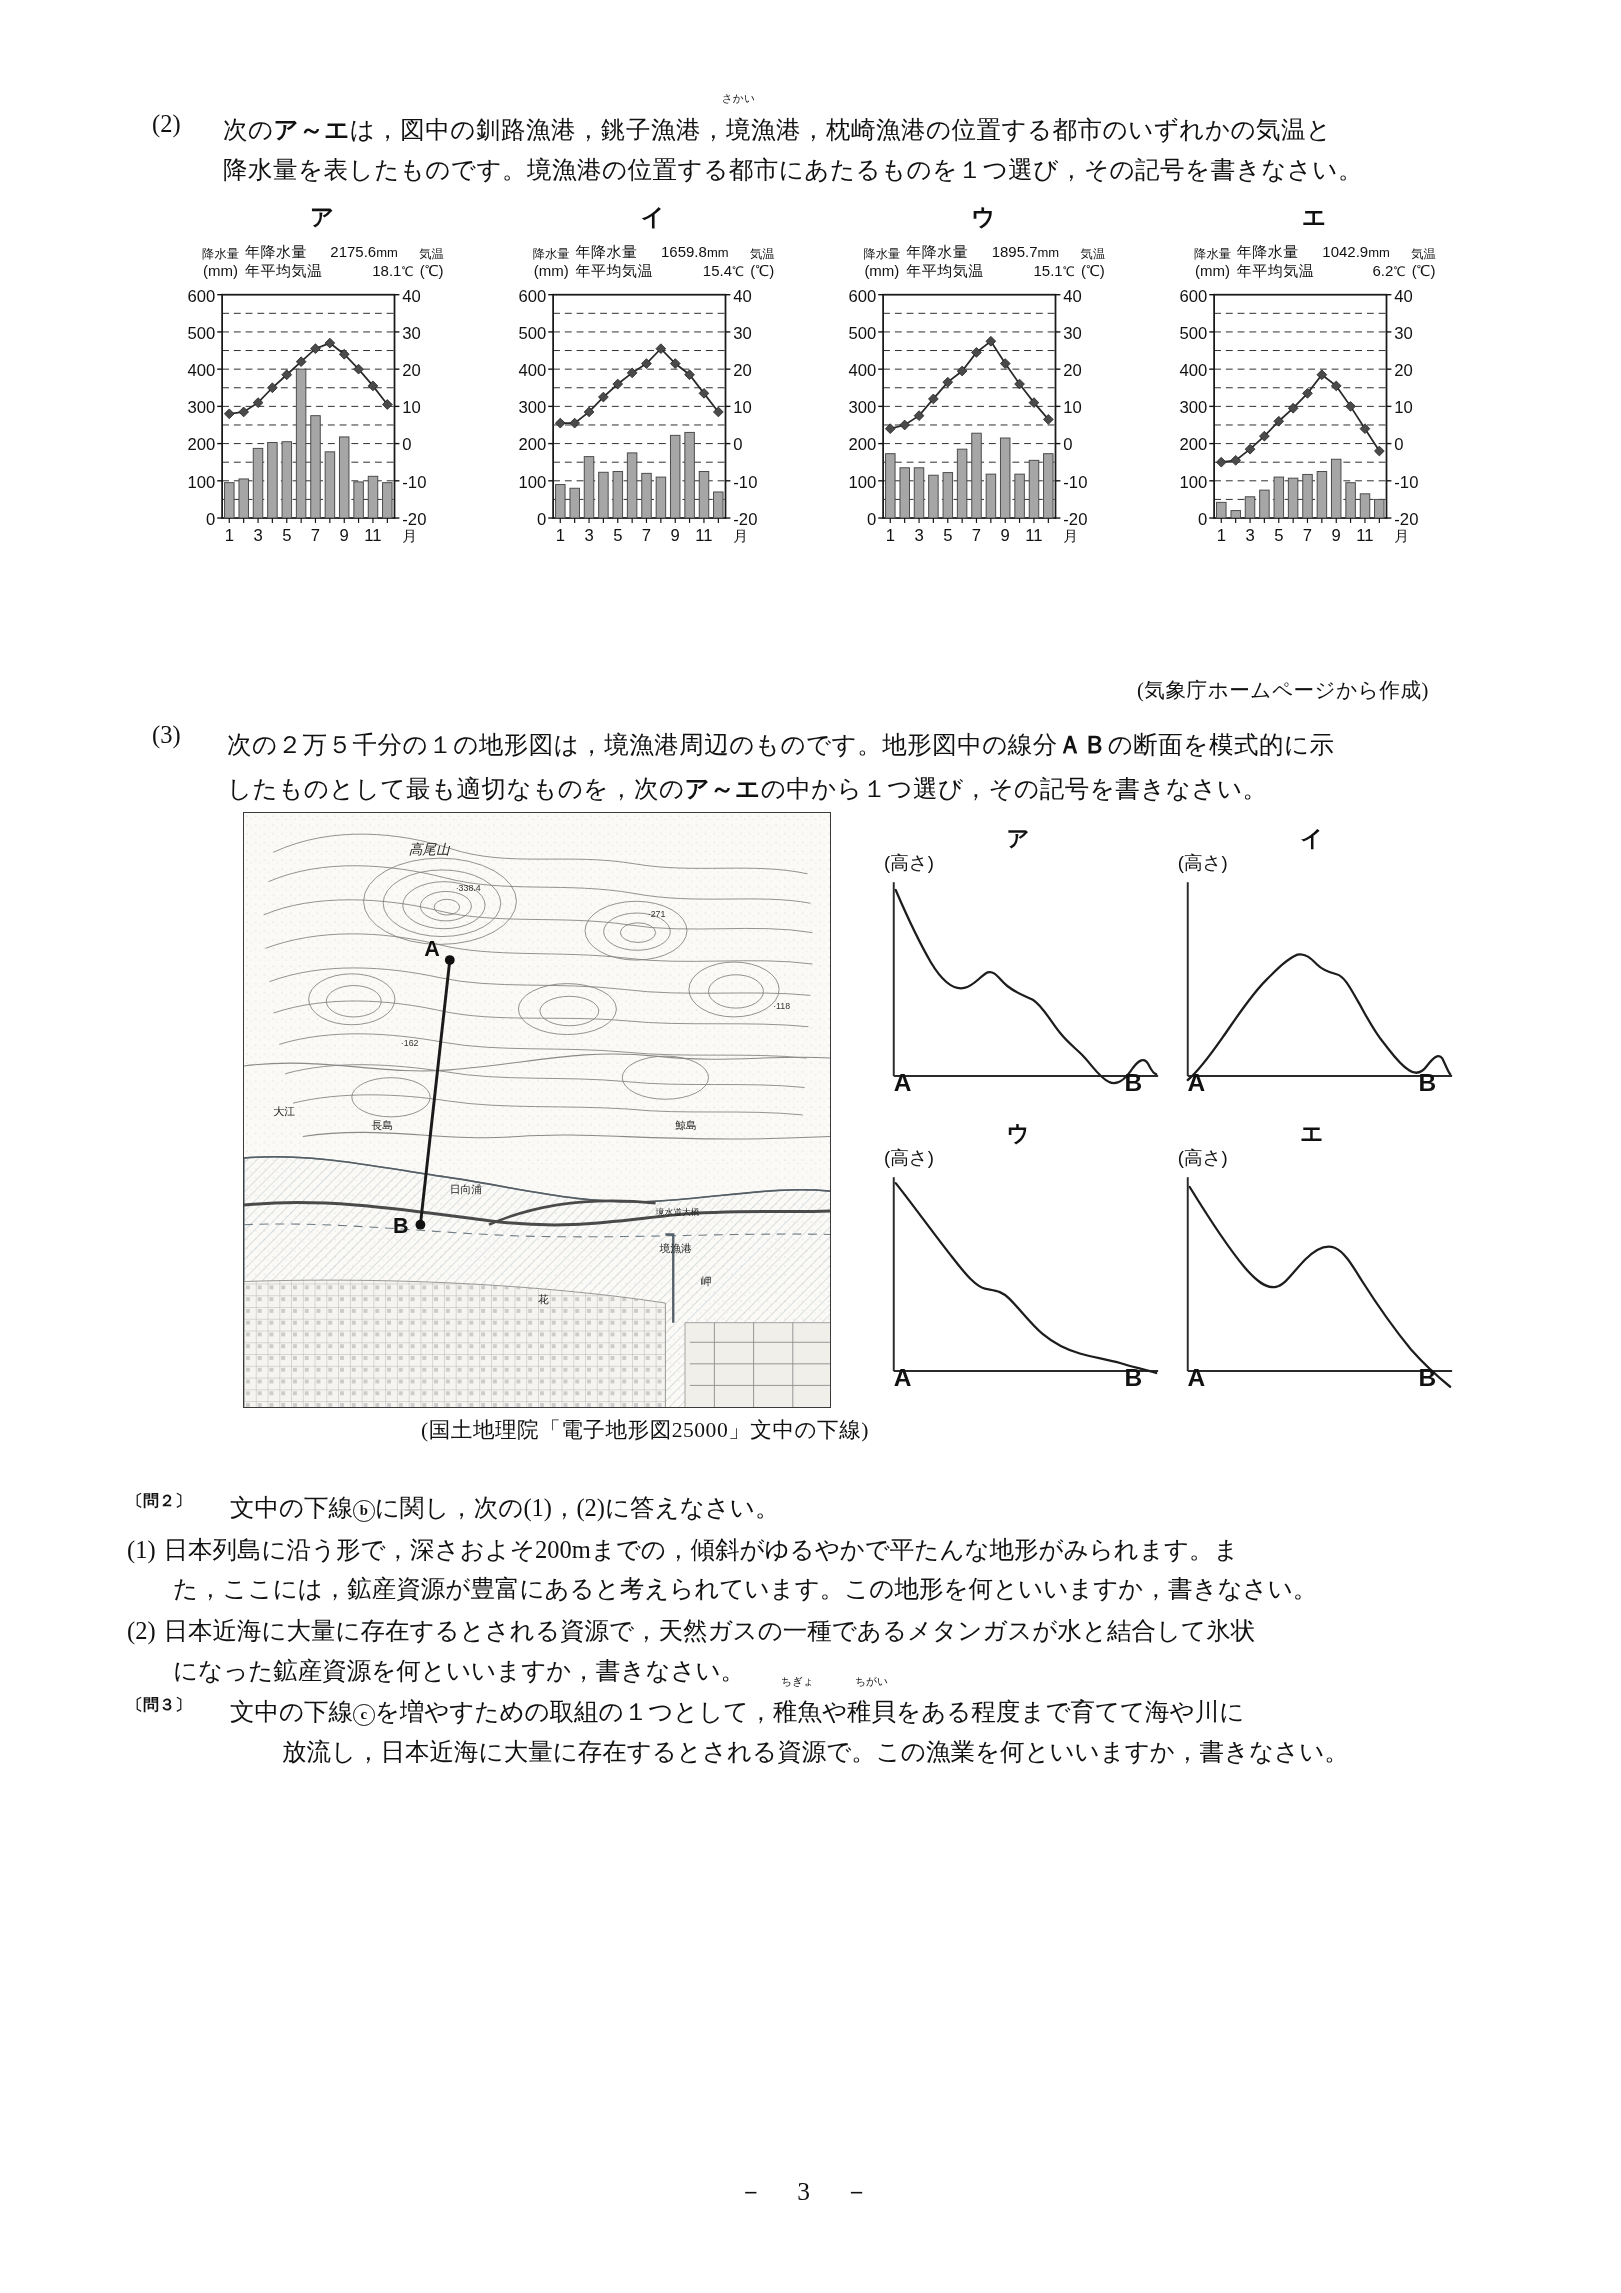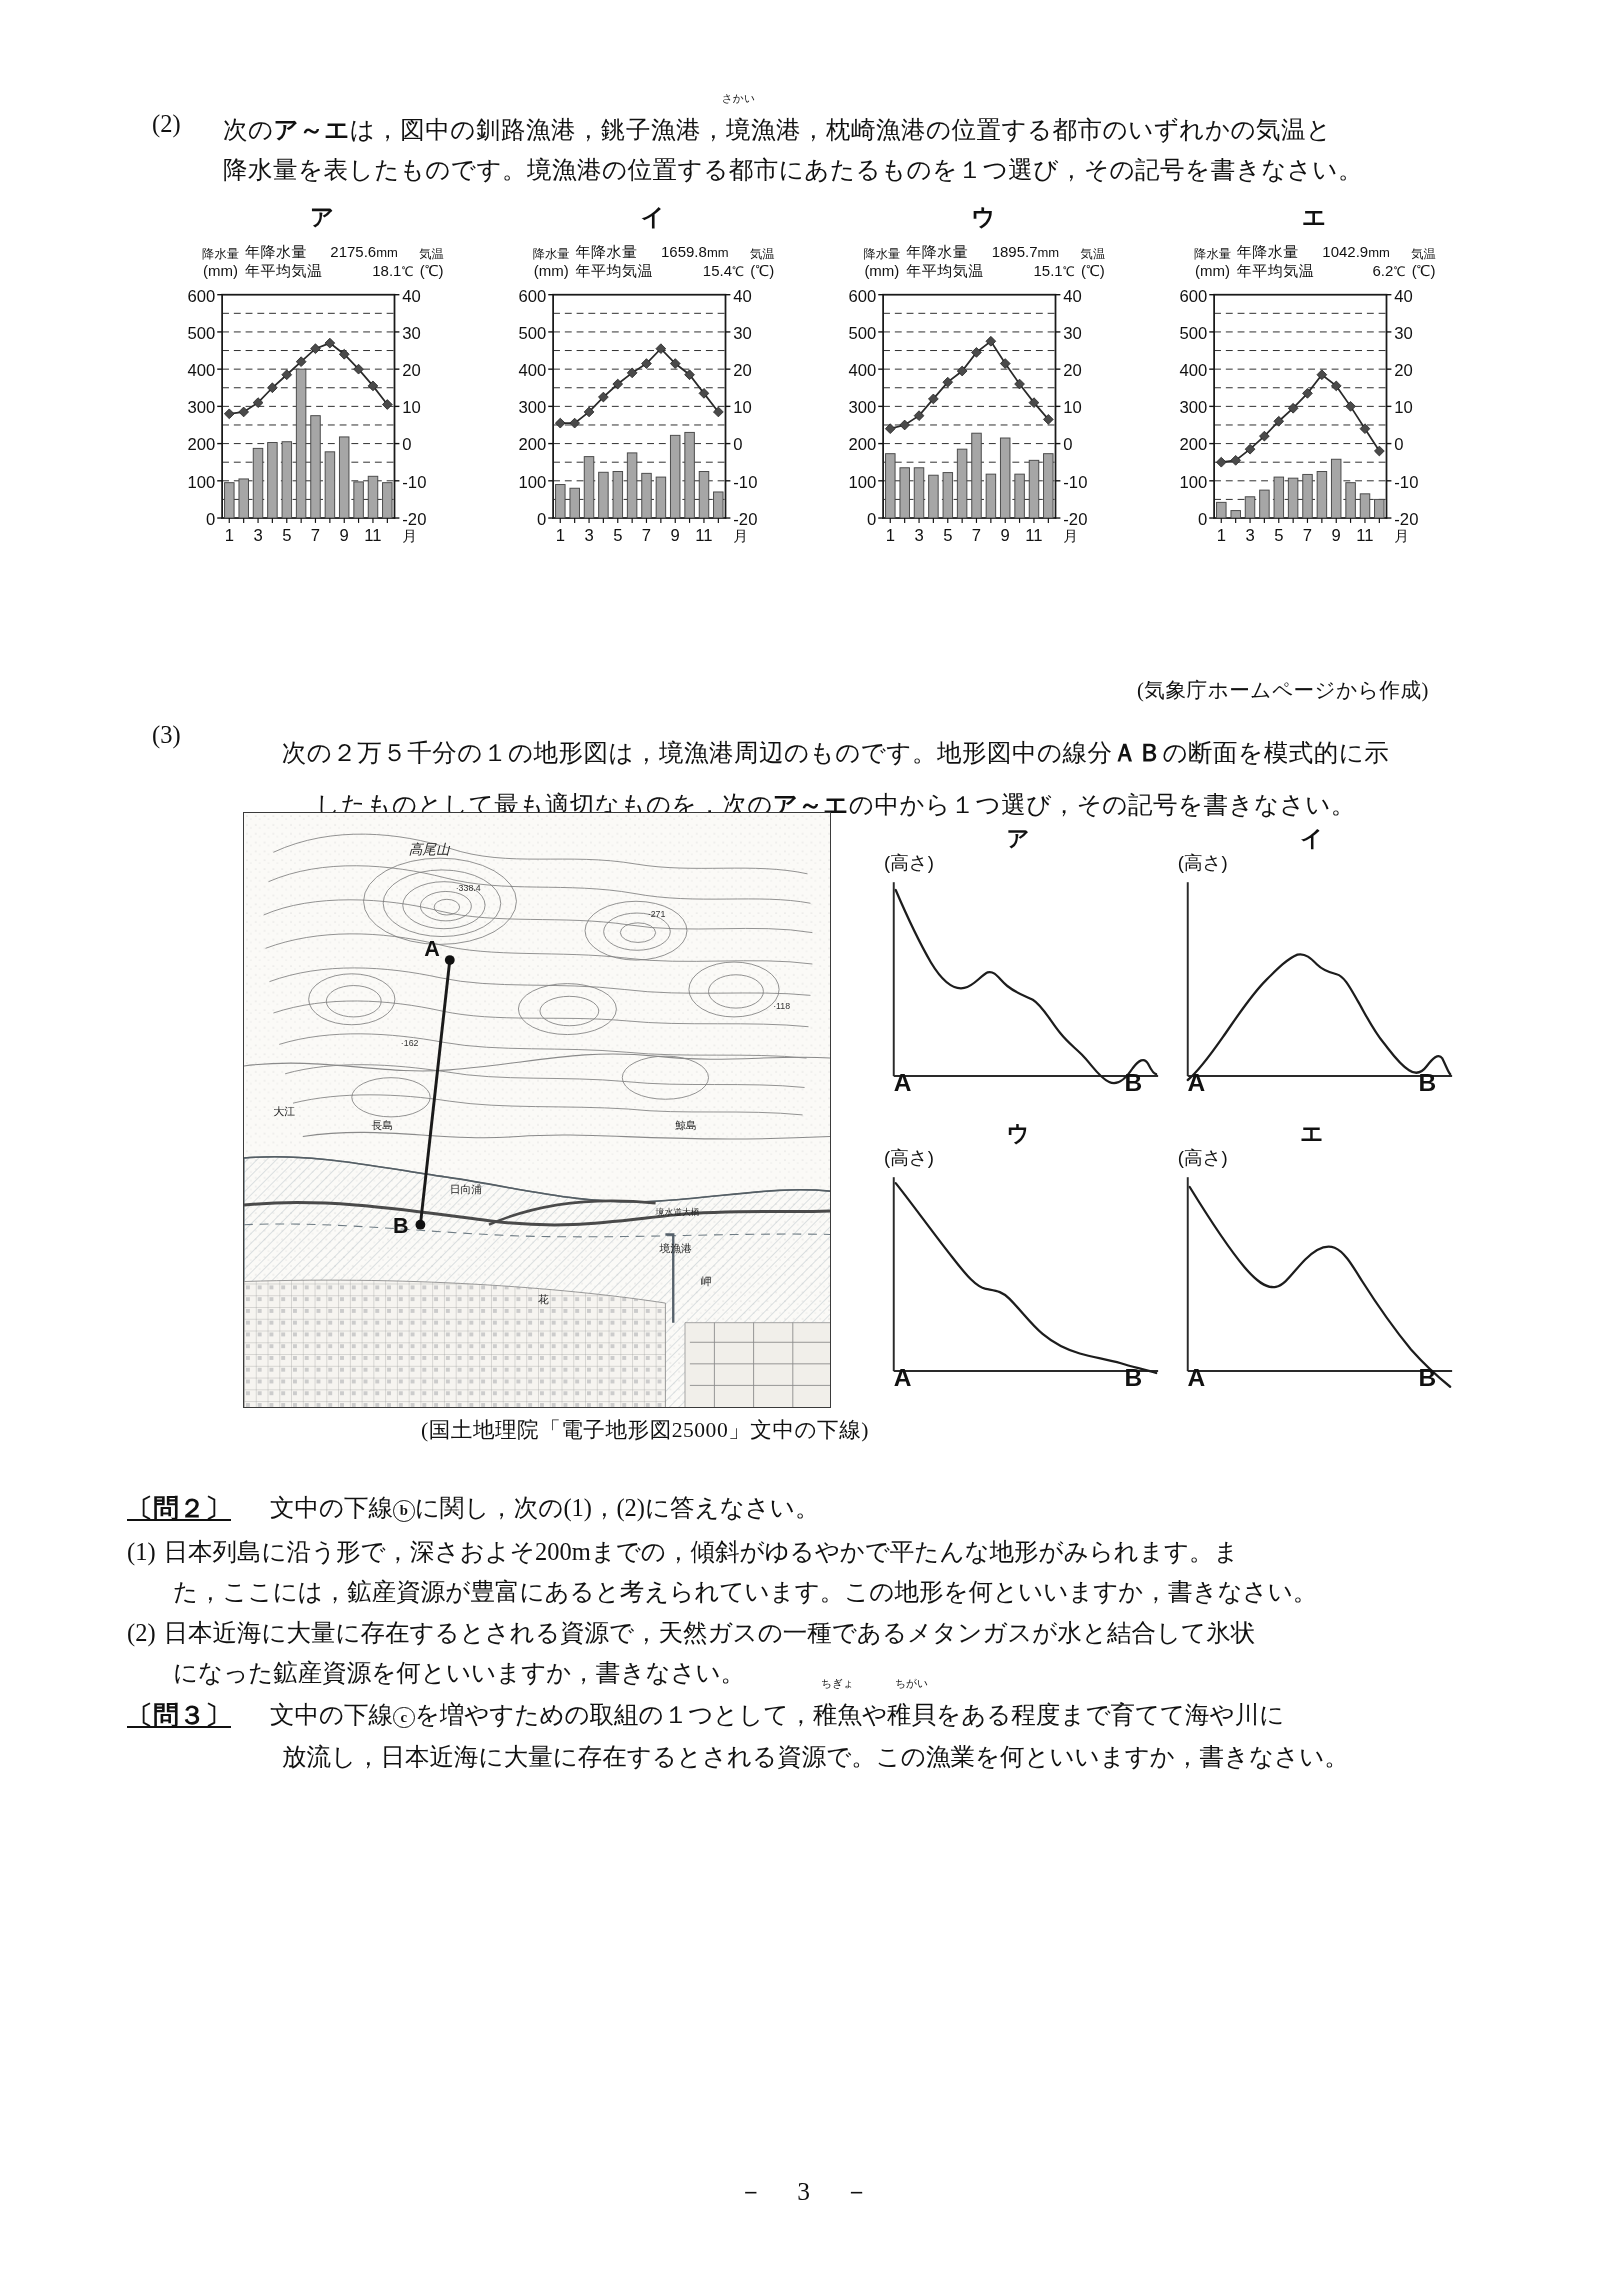--- a/index.html
+++ b/index.html
@@ -61,21 +61,21 @@
   .source {
     position: absolute; font-size: 20.6px;
     font-family: "Liberation Serif", serif; letter-spacing: 0.5px;
   }
   #climo-source { left: 1137px; top: 676px; }
   #map-source { left: 421px; top: 1415px; font-size: 21.6px; }
 
   
   #q3-block { position: absolute; left: 223px; top: 721px; width: 1225px; }
   #q3-block .num { position: absolute; left: -71px; top: 0; font-size: 24.5px; }
-  #q3-block p { margin: 12px; text-align: center; }
+  #q3-block p { margin: 4px; }
 
   
   #map-figure {
     position: absolute; left: 243px; top: 812px;
     width: 588px; height: 596px;
     border: 1px solid #3a3a3a; overflow: hidden; background: #fbfbfb;
   }
 
   
   #xsec-grid {
@@ -99,21 +99,21 @@
   .xsec-end {
     position: absolute; font-size: 24.5px; font-weight: bold;
     font-family: "Liberation Sans", sans-serif;
   }
   .xsec-end.a { left: 11.8px; bottom: -2px; }
   .xsec-end.b { right: 13.7px; bottom: -2px; }
 
   
   #bottom { position: absolute; left: 127px; top: 1488px; width: 1372px; }
   #bottom .blk { margin-bottom: 2px; }
-  .hdr-label { font-size: 26px; font-weight: bold; letter-spacing: 0; text-decoration: underline; }
+  .hdr-label { font-size: 16px; font-weight: bold; letter-spacing: 0; }
   .circ {
     display: inline-block; border: 1.6px solid #111; border-radius: 50%;
     width: 21.6px; height: 21.6px; line-height: 18.6px; text-align: center;
     font-size: 14.7px; font-weight: bold; vertical-align: 1px;
     font-family: "Liberation Serif", serif;
   }
   .q-row { display: flex; font-size: 24.5px; line-height: 1.62; }
   .q-row .marker { flex: 0 0 auto; white-space: nowrap; }
   .q-row .body { flex: 1 1 auto; }
   .t-indent { margin-left: 46px; }

